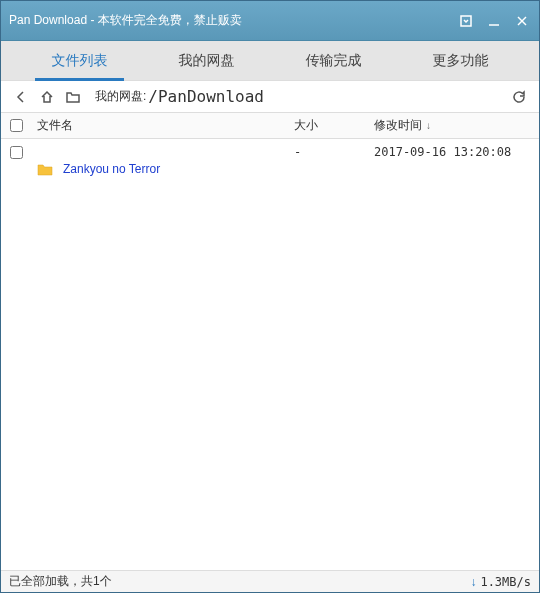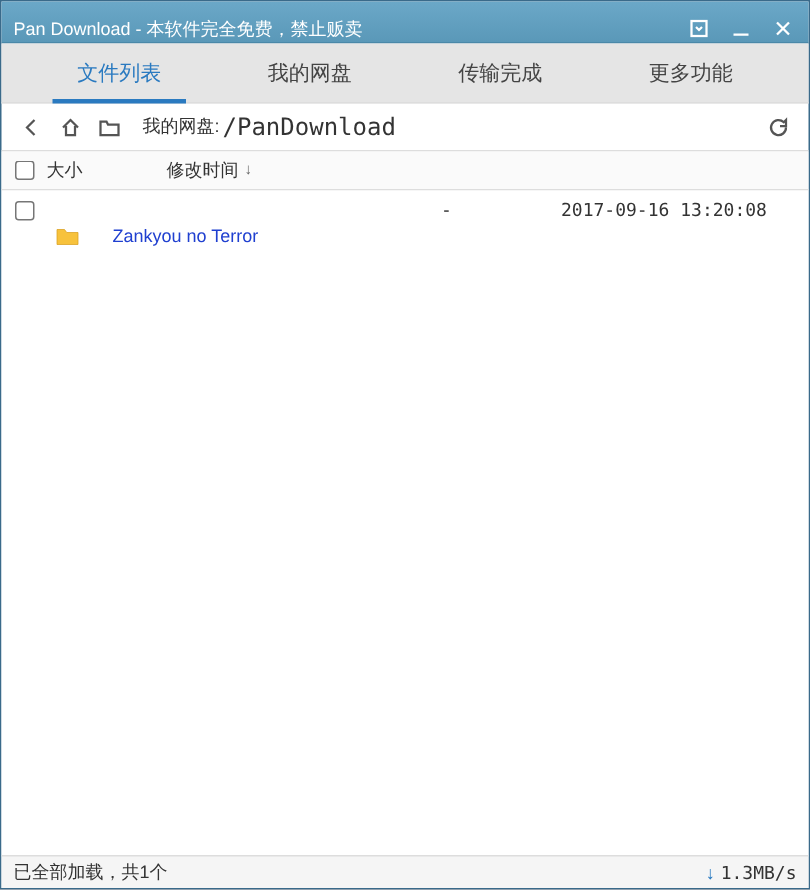--- a/index.html
+++ b/index.html
@@ -1,18 +1,18 @@
 <!DOCTYPE html>
 <html><head>
 <meta charset="utf-8">
 <style>
 * { box-sizing: border-box; margin: 0; padding: 0; font-family: "Microsoft YaHei", SimSun, Arial, sans-serif; }
 body { background: #2a3a4a; width: 540px; height: 593px; overflow: hidden; }
 .window { width: 540px; height: 593px; background: #fff; display: flex; flex-direction: column; border: 1px solid #3a6a8a; }
-.titlebar { height: 28px; background: linear-gradient(#6ba8c8, #5a98b8); color: #fff; display: flex; align-items: flex-end; padding: 0 6px; font-size: 12px; border-bottom: 1px solid #4a88a8; }
+.titlebar { height: 40px; background: linear-gradient(#6ba8c8, #5a98b8); color: #fff; display: flex; align-items: center; padding: 0 6px; font-size: 12px; border-bottom: 1px solid #4a88a8; }
 .titlebar-text { flex: 1; padding-left: 2px; }
 .titlebar-btns { display: flex; gap: 6px; }
 .tb-btn { width: 22px; height: 18px; display: flex; align-items: center; justify-content: center; cursor: pointer; color: #fff; }
 .tb-btn svg { stroke: #fff; stroke-width: 1.5; fill: none; }
 .tabs { display: flex; height: 40px; background: #e5e5e5; border-bottom: 1px solid #ddd; padding: 0 15px; }
 .tab { flex: 1; display: flex; align-items: center; justify-content: center; font-size: 14px; color: #444; cursor: pointer; position: relative; }
 .tab.active { color: #2a7ac0; }
 .tab.active::after { content: ""; position: absolute; bottom: -1px; left: 15%; right: 15%; height: 3px; background: #2a7ac0; }
 .toolbar { height: 32px; display: flex; align-items: center; border-bottom: 1px solid #ddd; padding: 0 8px; gap: 2px; }
 .nav-btn { width: 24px; height: 24px; display: flex; align-items: center; justify-content: center; cursor: pointer; color: #555; }
@@ -25,21 +25,21 @@
 .search-input { border: none; outline: none; font-size: 12px; color: #999; width: 72px; }
 .search-input::placeholder { color: #bbb; }
 .search-icon { width: 16px; height: 16px; }
 .header-row { height: 26px; display: flex; align-items: center; border-bottom: 1px solid #ddd; font-size: 12px; color: #333; background: #fafafa; }
 .col-check { width: 30px; display: flex; justify-content: center; }
 .col-name { flex: 1; padding-left: 6px; }
 .col-size { width: 80px; }
 .col-date { width: 165px; display: flex; align-items: center; gap: 4px; }
 .list-area { flex: 1; overflow: auto; background: #fff; }
 .row { height: 26px; display: flex; align-items: center; font-size: 12px; }
-.row .col-name { color: #2040d0; display: flex; align-items: center; gap: 22px; font-family: Consolas, monospace; margin-top: 34px; }
+.row .col-name { color: #2040d0; display: flex; align-items: center; gap: 10px; font-family: Consolas, monospace; margin-top: 34px; }
 .row .col-size { color: #333; font-family: Consolas, monospace; }
 .row .col-date { color: #333; font-family: Consolas, monospace; }
 .folder-icon { width: 16px; height: 13px; }
 .statusbar { height: 22px; border-top: 1px solid #ddd; display: flex; align-items: center; font-size: 12px; color: #333; padding: 0 8px; background: #f5f5f5; }
 .status-text { flex: 1; }
 .speed-icon { color: #2a7ac0; margin-right: 4px; }
 .speed-val { color: #333; font-family: Consolas, monospace; }
 input[type=checkbox] { width: 13px; height: 13px; }
 .sort-arrow { font-size: 10px; color: #666; }
 </style>
@@ -109,20 +109,21 @@
       <svg width="16" height="16" viewBox="0 0 16 16" fill="none" stroke="#555" stroke-width="1.5">
           <path d="M13 8a5 5 0 11-1.5-3.5L13 3v4H9"></path>
         </svg>
     </div>
   </div>
 
   <div class="header-row">
     <div class="col-check">
         <input type="checkbox" style="">
       </div>
+    <div class="col-name"><span>文件名</span></div>
     <div class="col-size"><span>大小</span></div>
     <div class="col-date">
       <span>修改时间</span>
       <span class="sort-arrow">↓</span>
     </div>
   </div>
 
   <div class="list-area">
     <div class="row">
       <div class="col-check">

